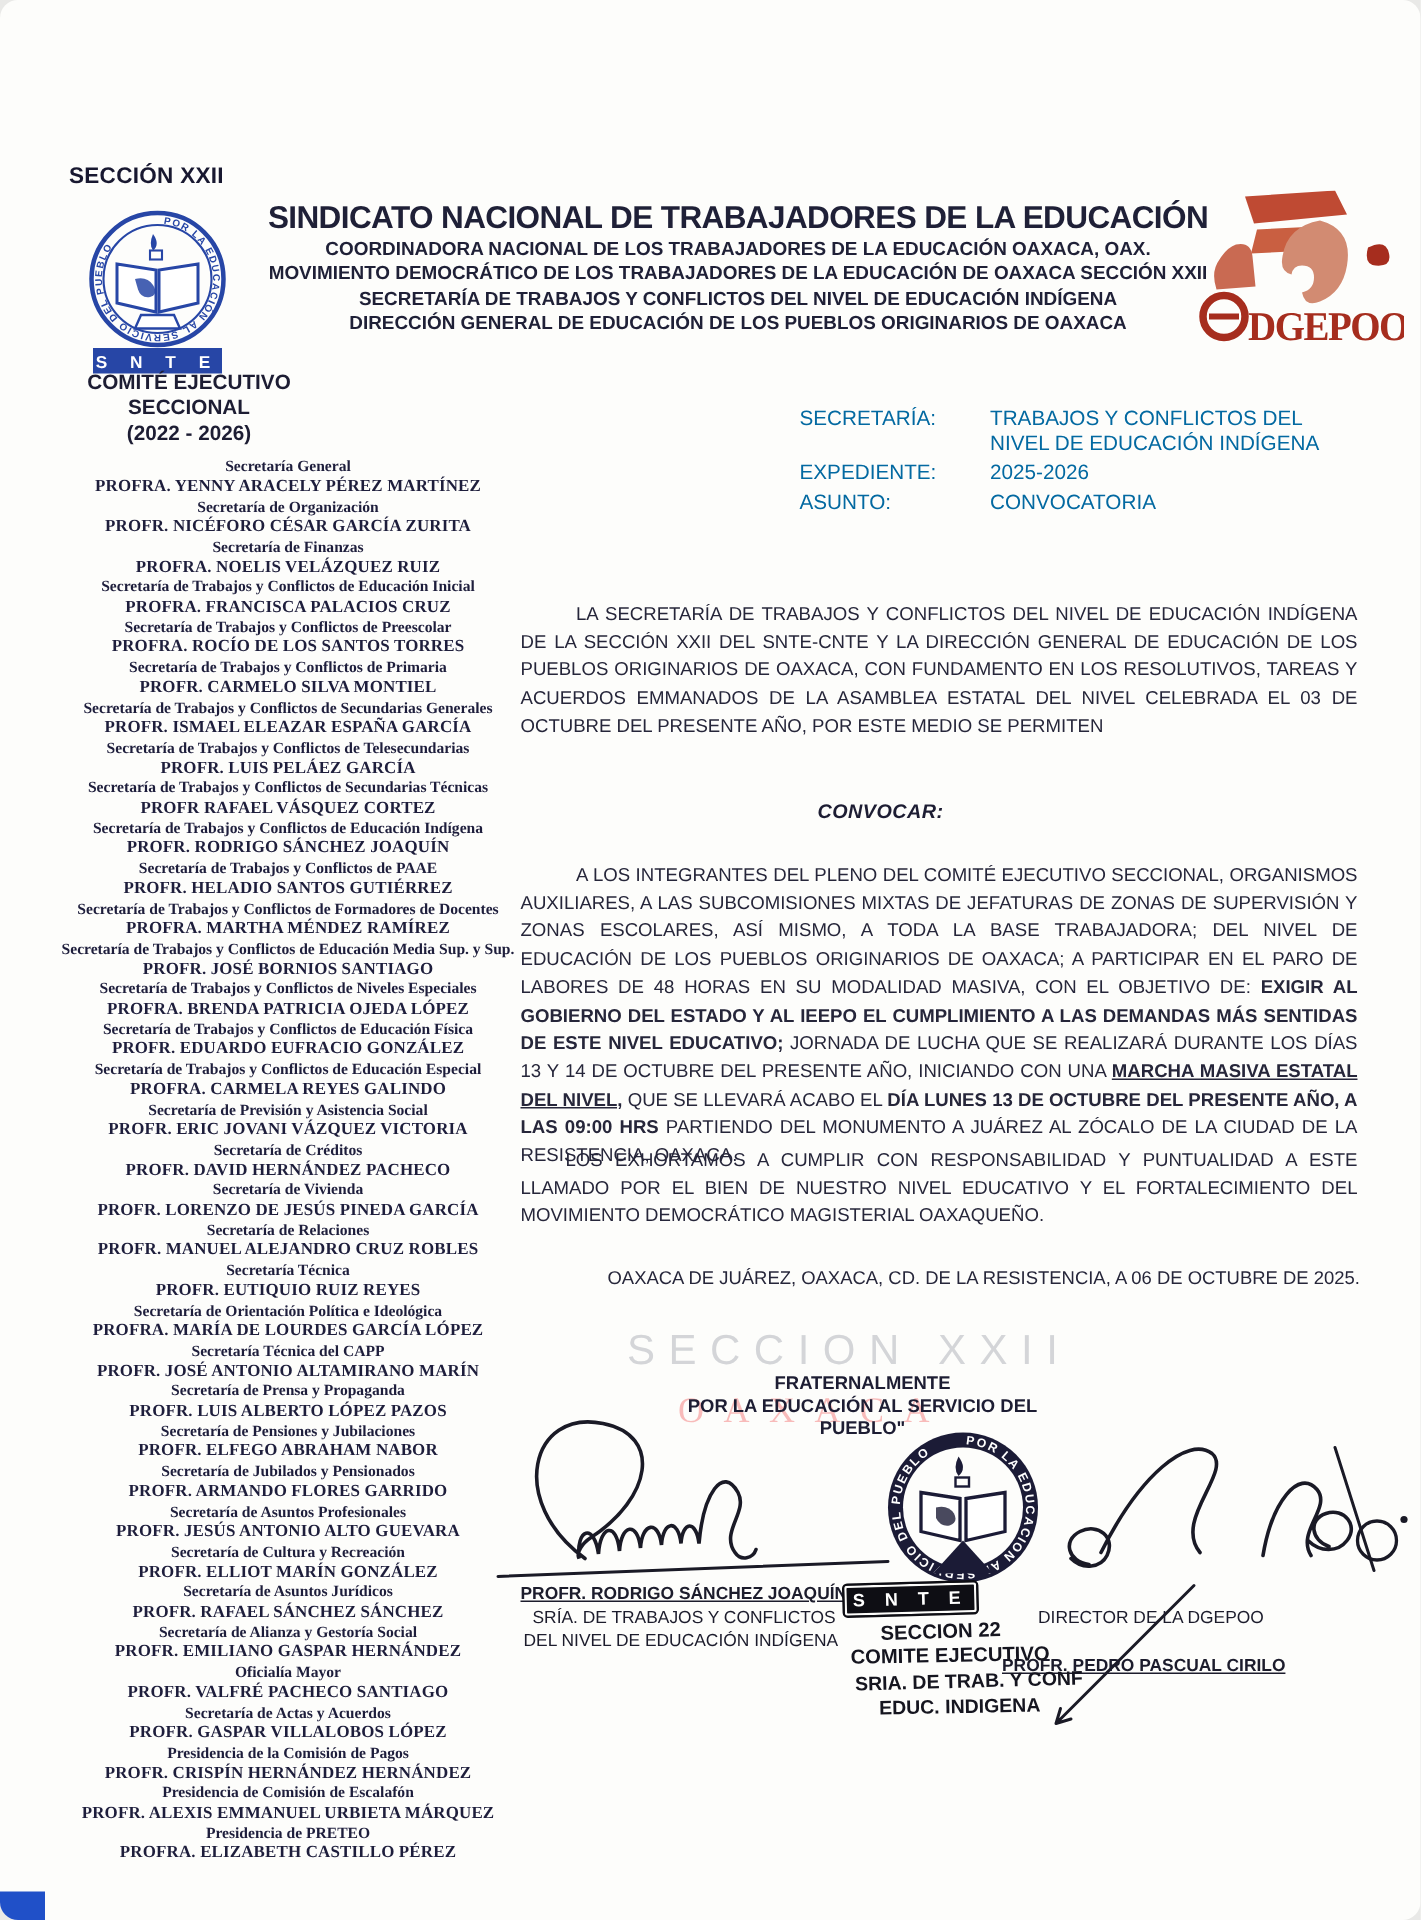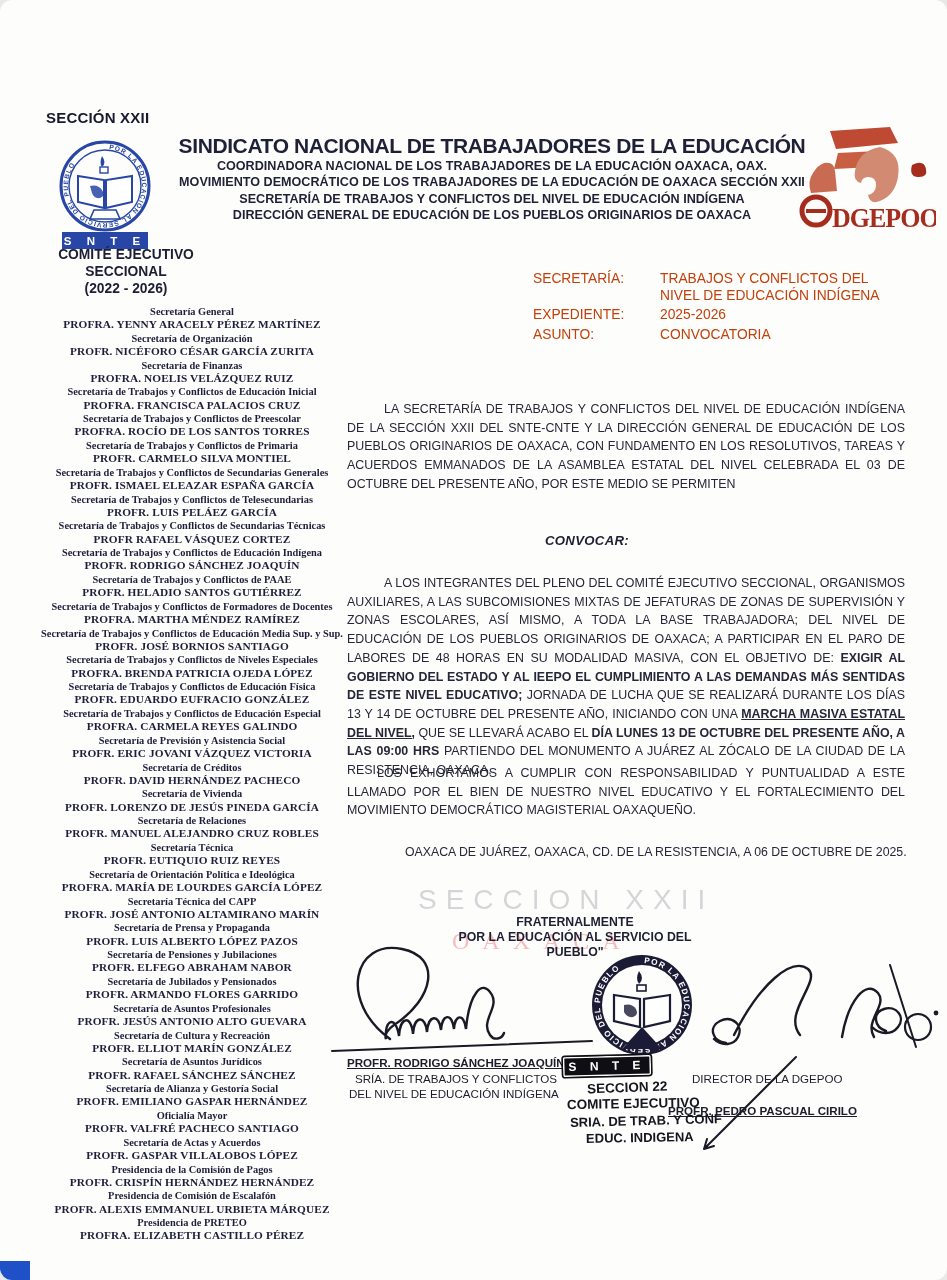--- a/index.html
+++ b/index.html
@@ -17,21 +17,21 @@
   .header-title{font-size:21px;font-weight:bold;letter-spacing:-.4px;white-space:nowrap;text-align:center;}
   .header-sub{font-size:12.6px;font-weight:bold;line-height:16.4px;white-space:nowrap;}
   .committee{top:246px;left:16px;width:220px;text-align:center;font-size:13.8px;font-weight:bold;color:#1d1d33;line-height:17px;}
 
   
   .roster{top:305px;left:16px;width:352px;text-align:center;color:#1e1e3c;}
   .roster-role{font:bold 10.4px/13.3px "Liberation Serif",serif;white-space:nowrap;}
   .roster-name{font:bold 11.3px/13.5px "Liberation Serif",serif;white-space:nowrap;letter-spacing:.1px;}
 
   
-  .fields{top:271px;left:533px;width:372px;font-size:13.8px;color:#c2410c;}
+  .fields{top:271px;left:533px;width:372px;font-size:13.8px;color:#0369a1;}
   .field-row{display:flex;margin-bottom:3px;}
   .field-label{width:127px;flex:none;}
   .field-value{width:245px;line-height:16.5px;}
 
   
   .para{left:347px;width:558px;font-size:12.4px;line-height:18.7px;text-align:justify;color:#26263a;}
   .p1{top:400px;text-indent:37px;}
   .convocar{top:533px;left:347px;width:480px;text-align:center;font-size:13.2px;font-weight:bold;font-style:italic;letter-spacing:.3px;color:#1d1d33;}
   .p2{top:574px;text-indent:37px;}
   .p3{top:764px;text-indent:30px;}

